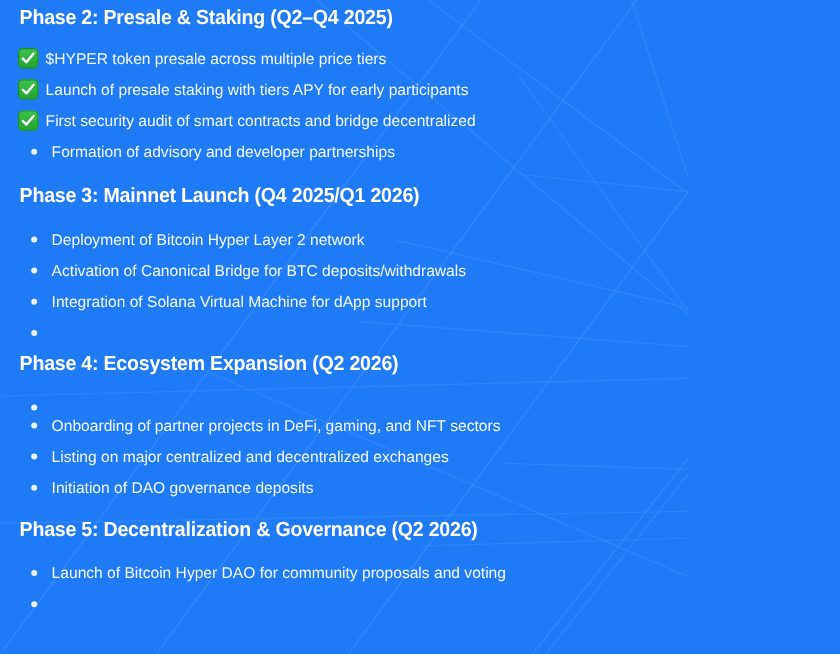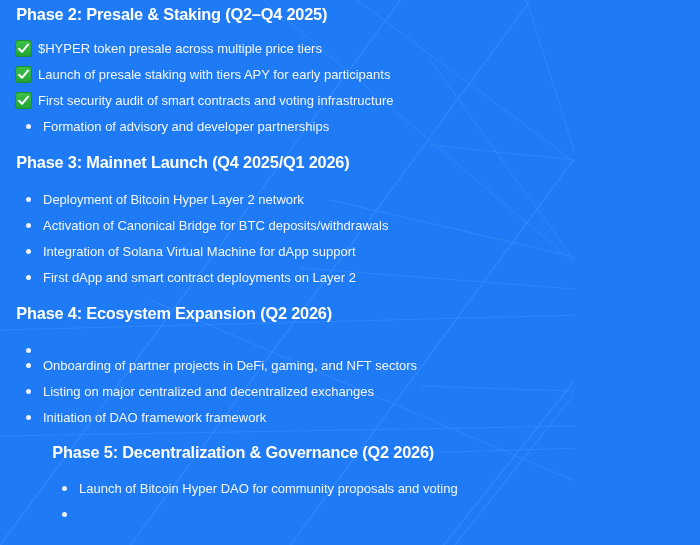--- a/index.html
+++ b/index.html
@@ -106,21 +106,21 @@
   .block-p2 { padding-top: 5px; }
   .block-p2 .phase-heading { padding-bottom: 11px; }
   .block-p2 ul.items li.item { line-height: 26px; }
 
   .block-p3 { padding-top: 13px; }
   .block-p3 .phase-heading { padding-bottom: 14px; }
 
   .block-p4 { padding-top: 13px; }
   .block-p4 .phase-heading { padding-bottom: 14px; }
 
-  .block-p5 { padding-top: 12px; padding-left: 36px; }
+  .block-p5 { padding-top: 12px; }
   .block-p5 .phase-heading { padding-bottom: 13px; }
 </style>
 </head>
 <body>
 
 <div id="page">
 
   <div class="bg-lines">
     <svg viewBox="0 0 700 545" xmlns="http://www.w3.org/2000/svg" aria-hidden="true">
       <g stroke="#4b97ff" stroke-width="1.1" fill="none" opacity="0.45">
@@ -173,21 +173,21 @@
               </svg>
           </span>
           <span class="item-text">Launch of presale staking with tiers APY for early participants</span>
         </li>
         <li class="item">
           <span class="marker-check">
             <svg width="13" height="13" viewBox="0 0 13 13">
                 <path d="M2 6.8 L5 9.8 L11 2.6" stroke="#ffffff" stroke-width="2" fill="none" stroke-linecap="round" stroke-linejoin="round"></path>
               </svg>
           </span>
-          <span class="item-text">First security audit of smart contracts and voting infrastructure</span>
+          <span class="item-text">First security audit of smart contracts and bridge decentralized</span>
         </li>
         <li class="item">
           <span class="marker-dot"></span>
           <span class="item-text">Formation of advisory and developer partnerships</span>
         </li>
       </ul>
     </section>
 
     <section class="phase-block block-p3">
       <div class="phase-heading">Phase 3: Mainnet Launch (Q4 2025/Q1 2026)</div>
@@ -199,42 +199,41 @@
         <li class="item">
           <span class="marker-dot"></span>
           <span class="item-text">Activation of Canonical Bridge for BTC deposits/withdrawals</span>
         </li>
         <li class="item">
           <span class="marker-dot"></span>
           <span class="item-text">Integration of Solana Virtual Machine for dApp support</span>
         </li>
         <li class="item">
           <span class="marker-dot"></span>
-          <span class="item-text">First dApp and smart contract deployments on Layer 2</span>
         </li>
       </ul>
     </section>
 
     <section class="phase-block block-p4">
       <div class="phase-heading">Phase 4: Ecosystem Expansion (Q2 2026)</div>
       <ul class="items">
         <li class="item">
           <span class="marker-dot"></span>
         </li>
         <li class="item">
           <span class="marker-dot"></span>
           <span class="item-text">Onboarding of partner projects in DeFi, gaming, and NFT sectors</span>
         </li>
         <li class="item">
           <span class="marker-dot"></span>
           <span class="item-text">Listing on major centralized and decentralized exchanges</span>
         </li>
         <li class="item">
           <span class="marker-dot"></span>
-          <span class="item-text">Initiation of DAO framework framework</span>
+          <span class="item-text">Initiation of DAO governance deposits</span>
         </li>
       </ul>
     </section>
 
     <section class="phase-block block-p5">
       <div class="phase-heading">Phase 5: Decentralization &amp; Governance (Q2 2026)</div>
       <ul class="items">
         <li class="item">
           <span class="marker-dot"></span>
           <span class="item-text">Launch of Bitcoin Hyper DAO for community proposals and voting</span>

